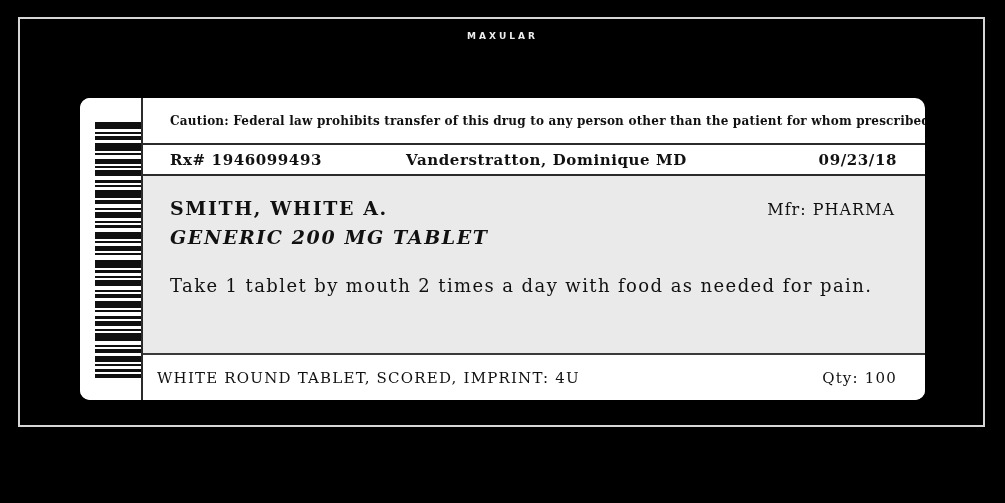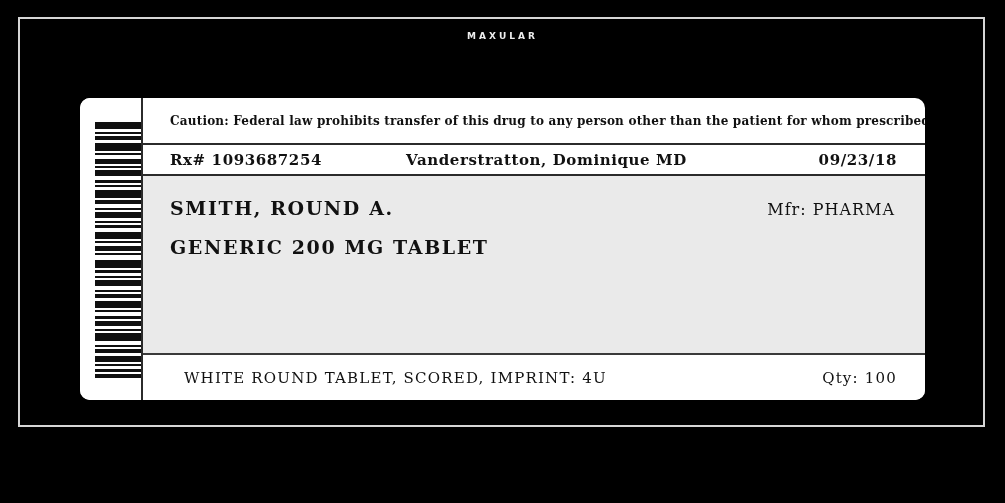--- a/index.html
+++ b/index.html
@@ -107,35 +107,35 @@
     font-weight: bold;
     font-size: 19px;
     letter-spacing: 1.6px;
     white-space: nowrap;
   }
   .mfr {
     font-size: 16px;
     letter-spacing: 1px;
     white-space: nowrap;
   }
-  .drug { margin-top: 17px; }
+  .drug { margin-top: 7px; font-style: italic; }
   .sig {
     margin-top: 24px;
     font-size: 18px;
     letter-spacing: 1.4px;
     line-height: 28px;
     max-width: 710px;
   }
   .row-bottom {
     height: 45px;
     box-sizing: border-box;
     display: flex;
     align-items: center;
     justify-content: space-between;
-    padding: 0 28px 0 41px;
+    padding: 0 28px 0 14px;
     font-size: 15px;
     letter-spacing: 1.2px;
     white-space: nowrap;
     background: #fff;
     text-align: center;
   }
 </style>
 </head>
 <body>
 
@@ -189,31 +189,32 @@
         </div>
     </div>
 
     <div class="content">
 
       <div class="row-caution">
         <span>Caution: Federal law prohibits transfer of this drug to any person other than the patient for whom prescribed.</span>
       </div>
 
       <div class="row-rx">
-        <span class="left">Rx# 1093687254</span>
+        <span class="left">Rx# 1946099493</span>
         <span class="center">Vanderstratton, Dominique MD</span>
         <span class="right">09/23/18</span>
       </div>
 
       <div class="row-body">
         <div class="name-row">
-          <span class="patient">SMITH, ROUND A.</span>
+          <span class="patient">SMITH, WHITE A.</span>
           <span class="mfr">Mfr: PHARMA</span>
         </div>
         <div class="drug">GENERIC 200 MG TABLET</div>
+        <div class="sig">Take 1 tablet by mouth 2 times a day with food as needed for pain.</div>
       </div>
 
       <div class="row-bottom">
         <span>WHITE ROUND TABLET, SCORED, IMPRINT: 4U</span>
         <span>Qty: 100</span>
       </div>
 
     </div>
   </div>
 

